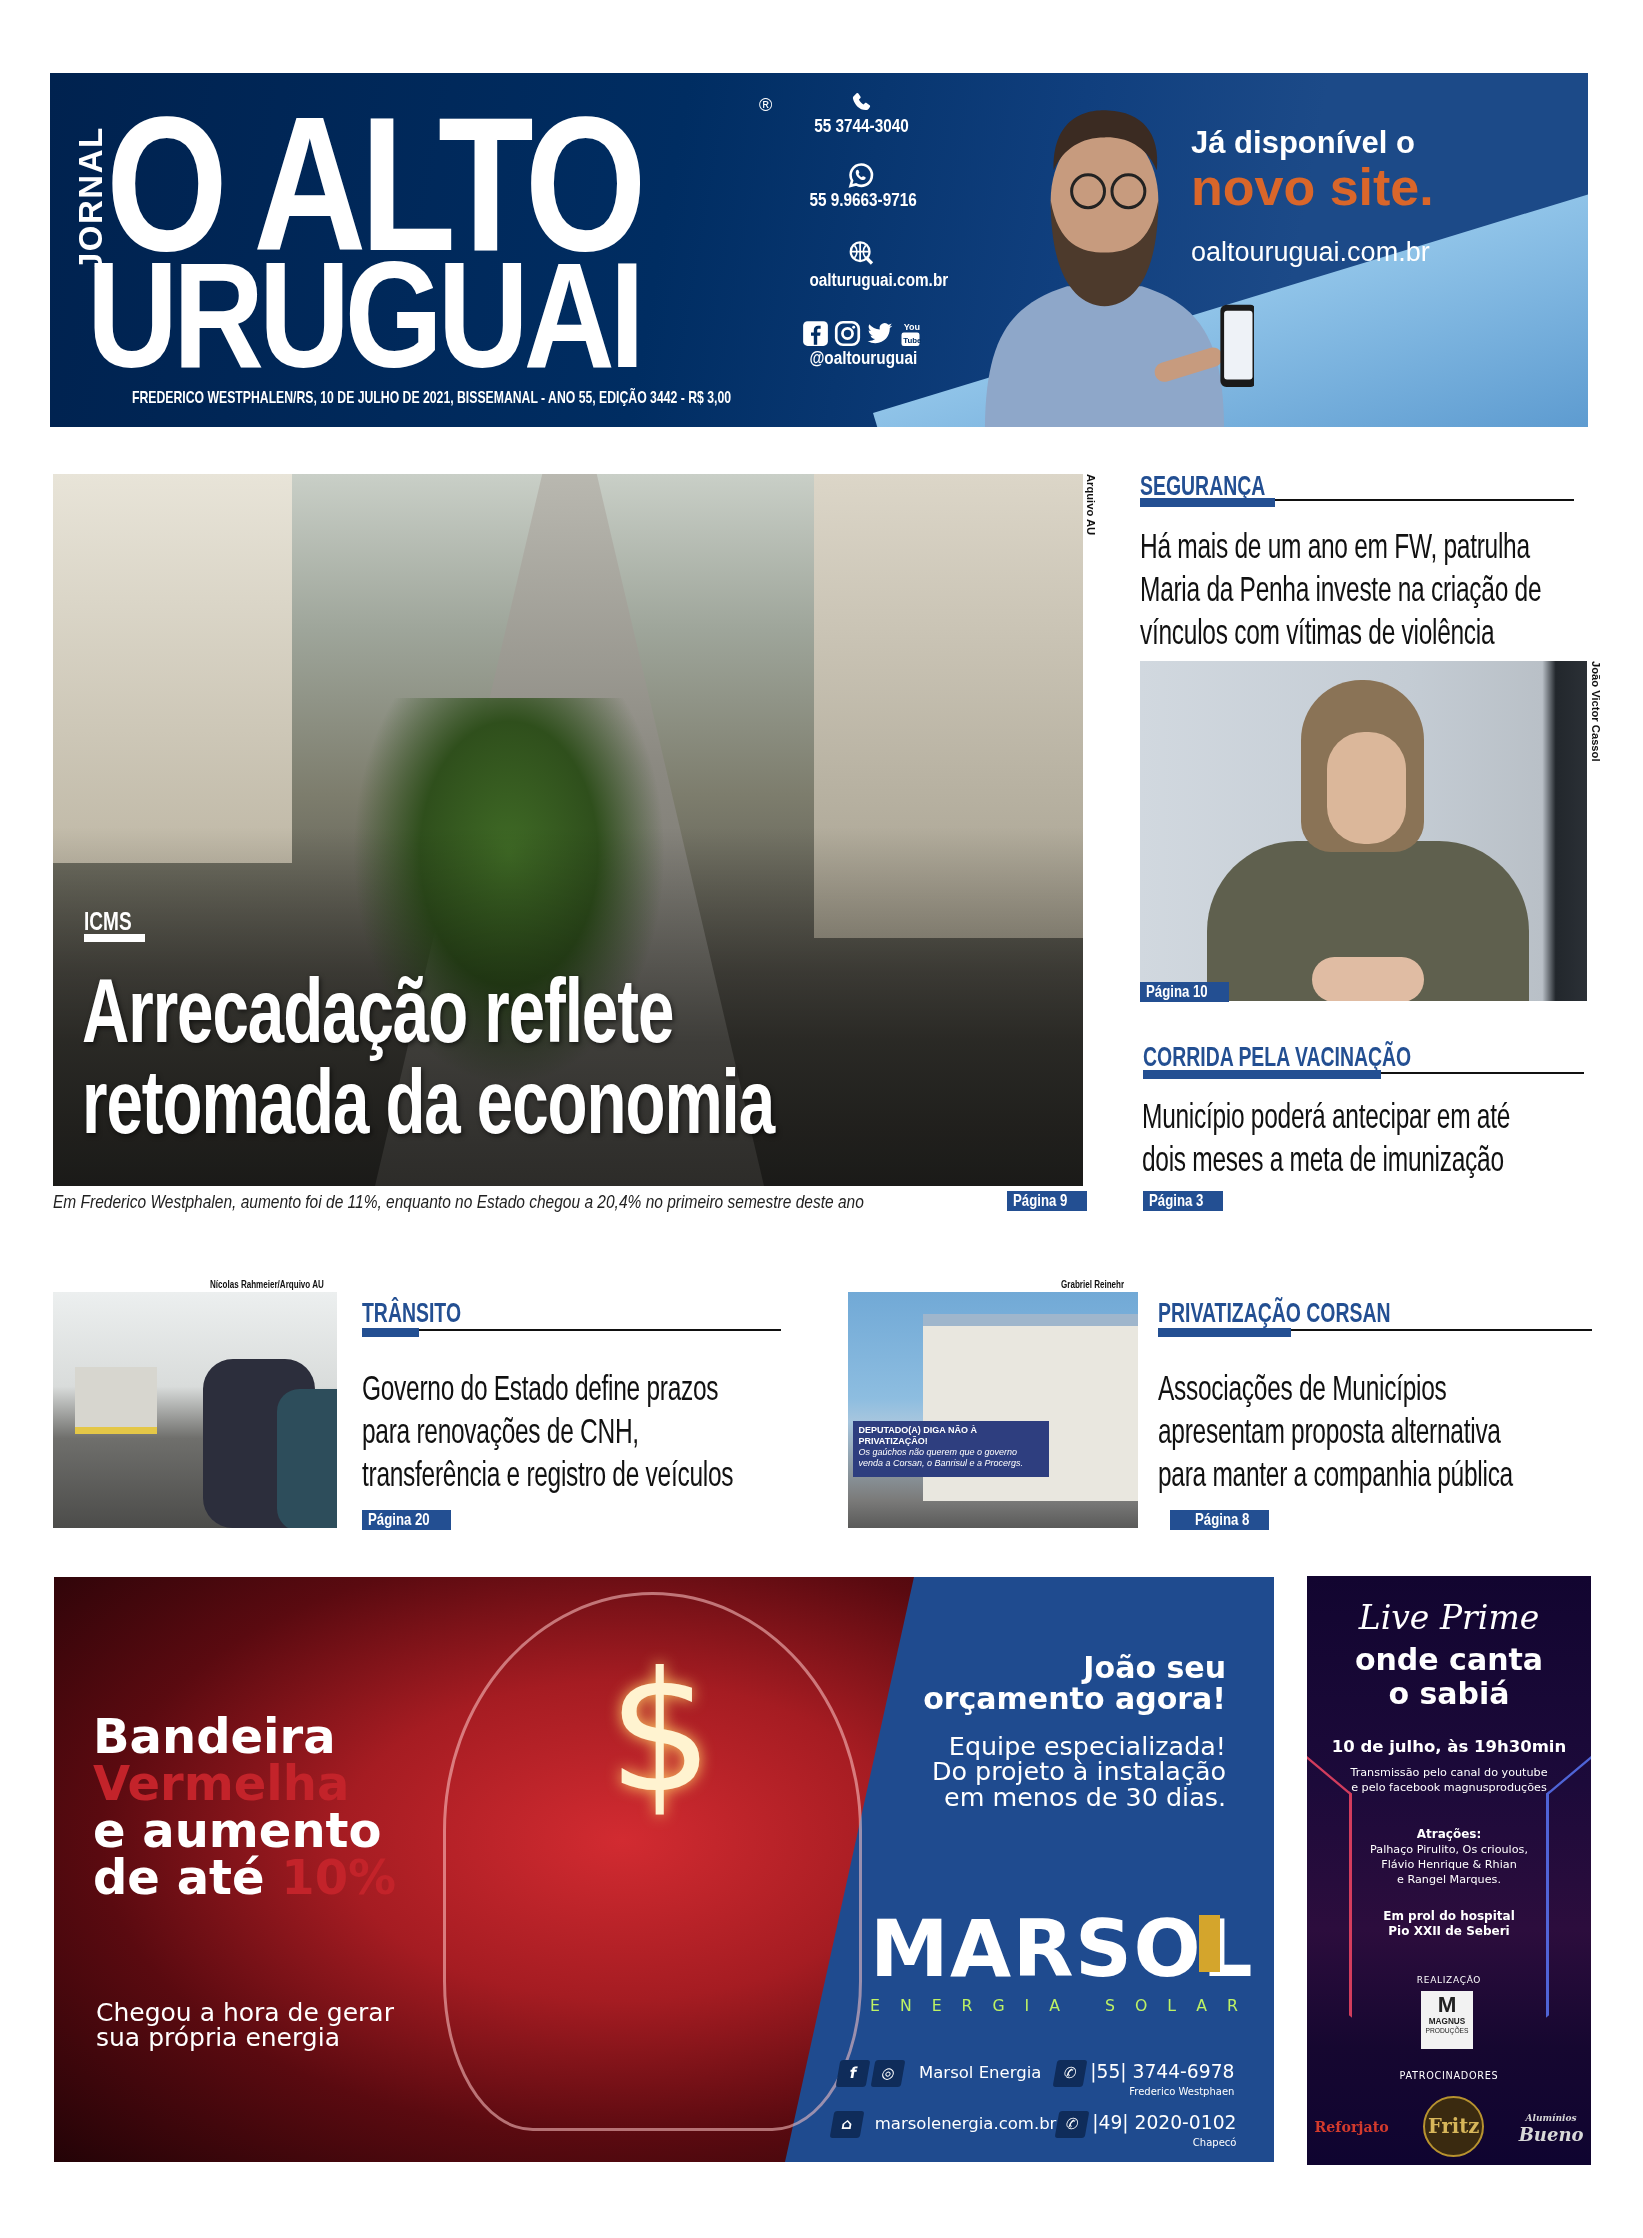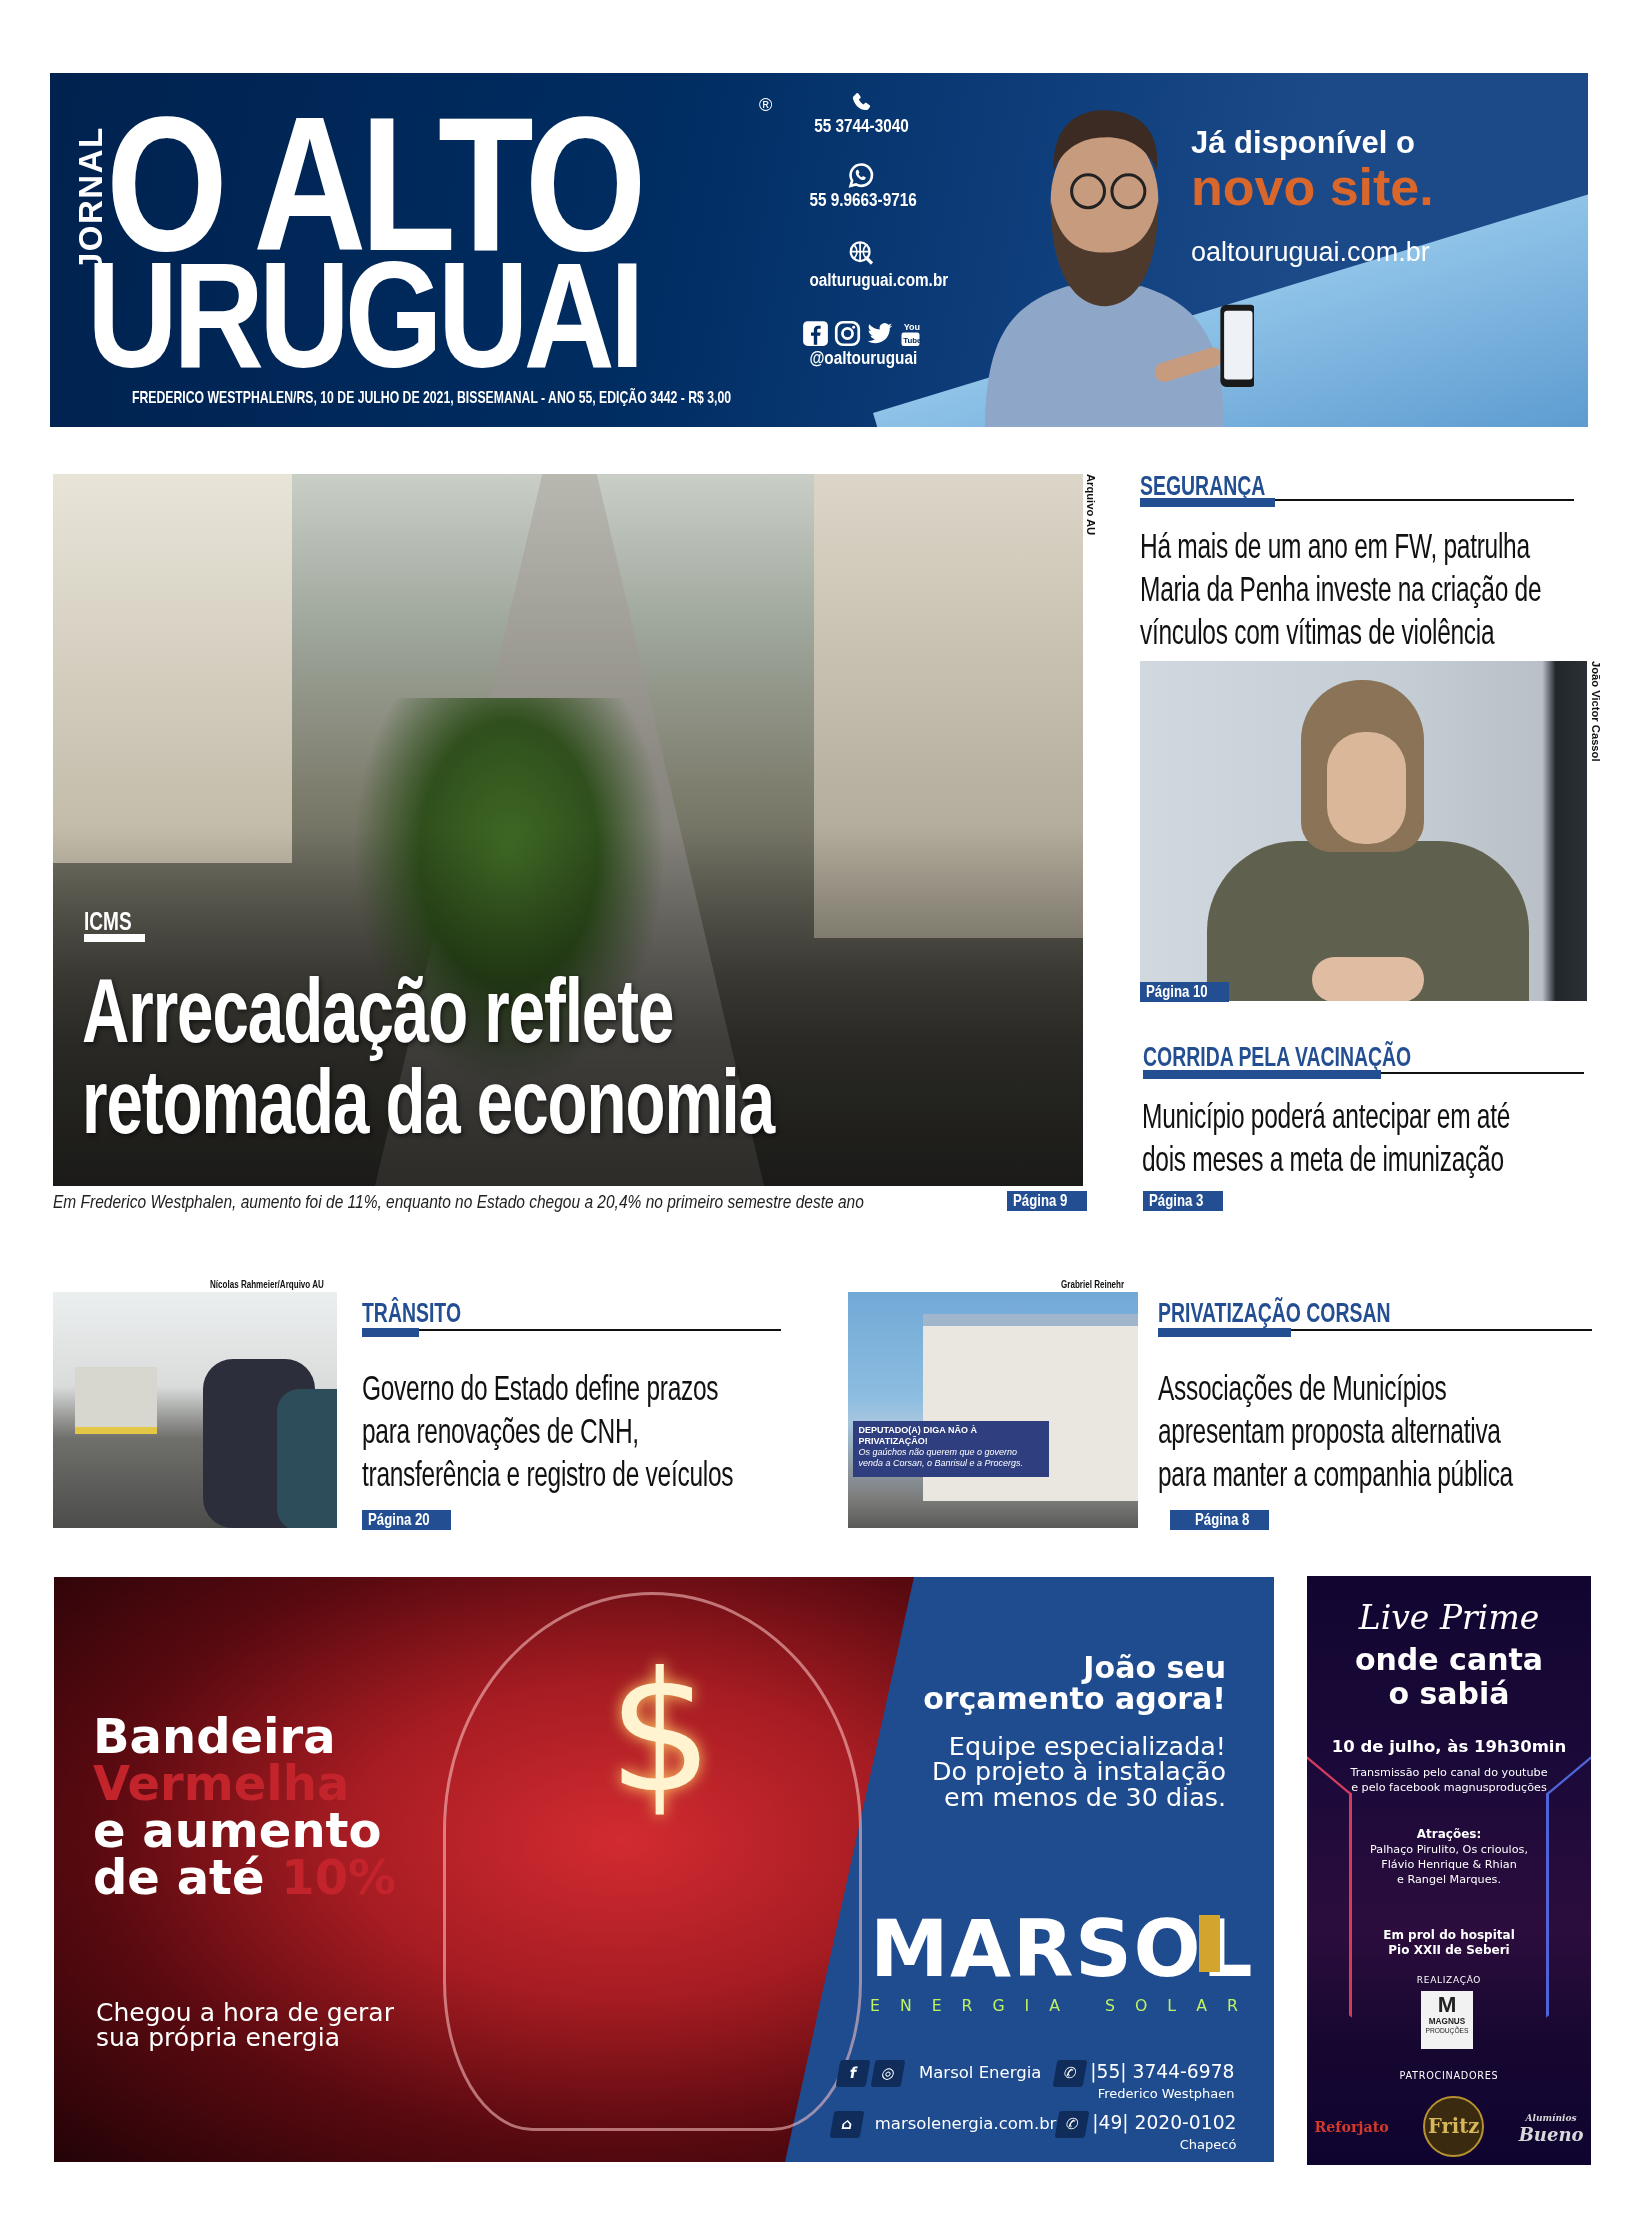--- a/index.html
+++ b/index.html
@@ -112,38 +112,38 @@
   .ad-h { position: absolute; font-weight: 700; font-size: 48px; line-height: 47px; color: #fff; font-family: "DejaVu Sans", sans-serif; }
   .ad-h .red-t { color: #c3232a; }
   .ad-sub { position: absolute; font-size: 25px; line-height: 25.4px; color: #fff; font-family: "DejaVu Sans", sans-serif; }
   .ad-right { position: absolute; text-align: right; color: #fff; font-family: "DejaVu Sans", sans-serif; }
   .marsol-logo { position: absolute; color: #fff; font-weight: 700; font-size: 79px; letter-spacing: 1.5px; font-family: "DejaVu Sans", sans-serif; }
   .marsol-l { position: absolute; width: 21px; height: 57px; background: #d4a52c; }
   .marsol-tag { position: absolute; color: #bef264; font-size: 15.7px; letter-spacing: 20px; font-family: "DejaVu Sans", sans-serif; }
   .ad-icon { display: inline-block; width: 30px; height: 27px; background: #0f2c5a; color: #fff;
     text-align: center; line-height: 27px; font-weight: 700; font-size: 15px; transform: skewX(-10deg); border-radius: 3px; vertical-align: middle; }
   .ad-contact { position: absolute; color: #fff; font-size: 16.5px; white-space: nowrap; font-family: "DejaVu Sans", sans-serif; }
-  .ad-contact .small { display: block; text-align: right; font-size: 13px; margin-top: -1.5px; }
+  .ad-contact .small { display: block; text-align: right; font-size: 10px; margin-top: -1.5px; }
 
   
   #live-ad { left: 1307px; top: 1576px; width: 284px; height: 589px; overflow: hidden;
     background: linear-gradient(180deg, #120530 0%, #1c0a3a 35%, #2c0d3d 60%, #160730 80%, #0f0430 100%);
     color: #fff; text-align: center; }
   #live-ad .neon-l { position: absolute; left: -45px; top: 180px; width: 90px; height: 224px;
     border-right: 3px solid #ff4966; border-top: 3px solid #ff4966; transform: skewY(40deg); opacity: 0.8; }
   #live-ad .neon-r { position: absolute; right: -45px; top: 180px; width: 90px; height: 224px;
     border-left: 3px solid #5c7bff; border-top: 3px solid #5c7bff; transform: skewY(-40deg); opacity: 0.8; }
   #live-ad .script { position: absolute; left: 0; width: 100%; top: 22.4px; font-family: "DejaVu Serif", serif;
     font-style: italic; font-size: 33px; }
   #live-ad .title { position: absolute; left: 0; width: 100%; top: 67px; font-weight: 700; font-size: 30px; line-height: 34px; font-family: "DejaVu Sans", sans-serif; }
   #live-ad .when { position: absolute; left: 0; width: 100%; top: 161px; font-weight: 700; font-size: 16.5px; font-family: "DejaVu Sans", sans-serif; }
   #live-ad .trans { position: absolute; left: 0; width: 100%; top: 189px; font-size: 11.2px; line-height: 15px; font-family: "DejaVu Sans", sans-serif; }
   #live-ad .attr-h { position: absolute; left: 0; width: 100%; top: 251px; font-weight: 700; font-size: 12px; font-family: "DejaVu Sans", sans-serif; }
   #live-ad .attr { position: absolute; left: 0; width: 100%; top: 266px; font-size: 11.2px; line-height: 15px; font-family: "DejaVu Sans", sans-serif; }
-  #live-ad .prol { position: absolute; left: 0; width: 100%; top: 352px; font-weight: 700; font-size: 12px; line-height: 15px; font-family: "DejaVu Sans", sans-serif; }
+  #live-ad .prol { position: absolute; left: 0; width: 100%; top: 333px; font-weight: 700; font-size: 12px; line-height: 15px; font-family: "DejaVu Sans", sans-serif; }
   #live-ad .real { position: absolute; left: 0; width: 100%; top: 399px; font-size: 9px; letter-spacing: 0.7px; font-family: "DejaVu Sans", sans-serif; }
   #live-ad .magnus { position: absolute; left: 114px; top: 415px; width: 52px; height: 58px; background: #f2f2f2; color: #222;
     font-weight: 700; font-size: 8.2px; line-height: 9px; padding-top: 2.2px; font-family: "Liberation Sans", sans-serif; }
   #live-ad .magnus .m { font-size: 22.4px; line-height: 24px; display: block; }
   #live-ad .magnus .p { font-weight: 400; font-size: 6.7px; display: block; }
   #live-ad .patro { position: absolute; left: 0; width: 100%; top: 494px; font-size: 9.7px; letter-spacing: 0.7px; font-family: "DejaVu Sans", sans-serif; }
   #live-ad .sponsors { position: absolute; left: 7.5px; right: 7.5px; top: 520px; display: flex; justify-content: space-between; align-items: center; }
   #live-ad .sp1 { color: #d33a2c; font-family: "DejaVu Serif", serif; font-weight: 700; font-size: 14.2px; }
   #live-ad .sp2 { width: 61px; height: 61px; border-radius: 50%; background: #3a2a10; border: 2.2px solid #b7922f;
     color: #d7b65a; font-family: "DejaVu Serif", serif; font-weight: 700; font-size: 19.5px; line-height: 57px; }

